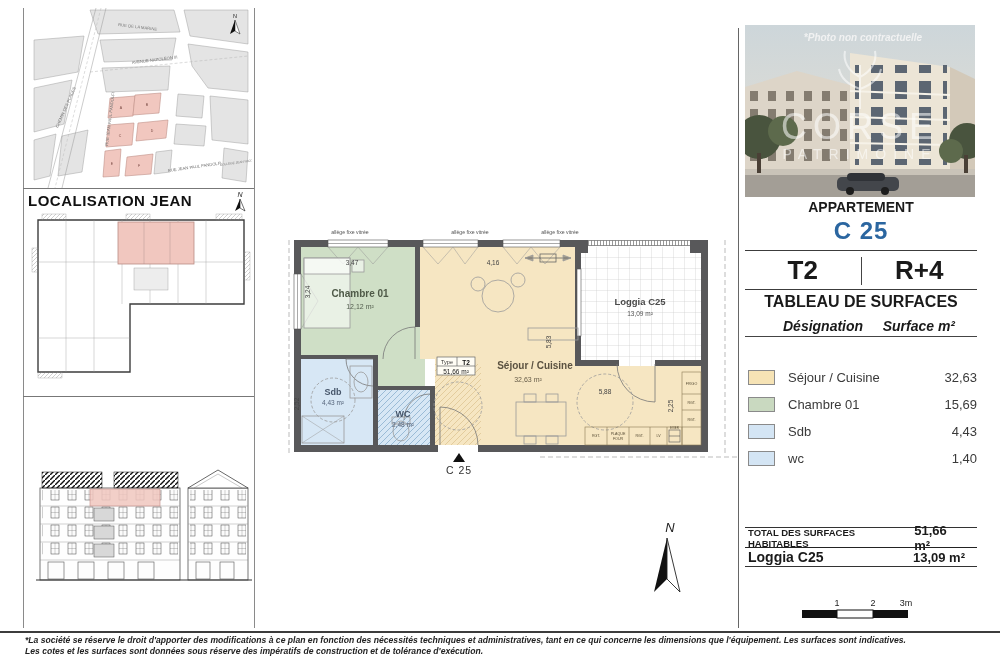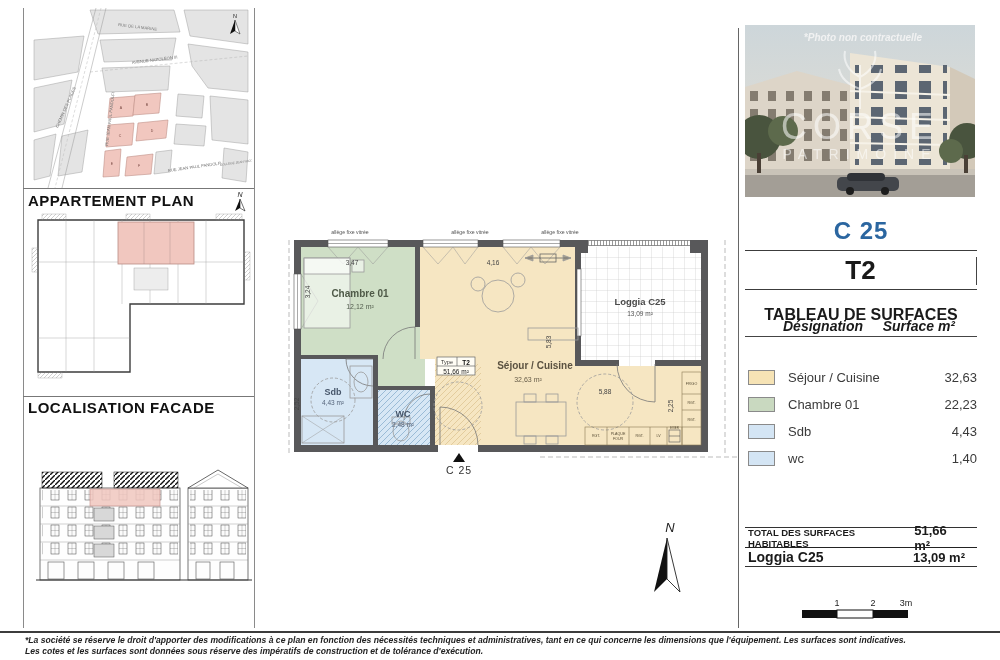--- a/index.html
+++ b/index.html
@@ -85,21 +85,21 @@
       <text x="30" y="122" transform="rotate(-66 30,122)">CHEMIN DES PLAGES</text>
       <text x="192" y="160" transform="rotate(-8 192,160)" font-size="3.2">COLLEGE JEAN NICOLI</text>
     </g>
     <g>
       <text x="207" y="12" font-size="5.5" fill="#222" text-anchor="middle">N</text>
       <polygon points="207,14 202,28 207,25" fill="#111"></polygon>
       <polygon points="207,14 212,28 207,25" fill="#fff" stroke="#111" stroke-width="0.5"></polygon>
     </g>
   </svg>
 
-  <div class="sec-title" style="left:28px;top:192px;">APPARTEMENT PLAN</div>
+  <div class="sec-title" style="left:28px;top:192px;">LOCALISATION JEAN</div>
   <svg class="abs" style="left:232px;top:189px;" width="16" height="24" viewBox="0 0 16 24">
     <text x="8" y="8" font-size="7" fill="#222" text-anchor="middle" font-style="italic">N</text>
     <polygon points="8,10 3,22 8,19" fill="#111"></polygon>
     <polygon points="8,10 13,22 8,19" fill="#fff" stroke="#111" stroke-width="0.6"></polygon>
   </svg>
 
   <svg class="abs" style="left:30px;top:212px;" width="222" height="178" viewBox="0 0 222 178">
     <defs>
       <pattern id="thinH" width="4" height="4" patternUnits="userSpaceOnUse">
         <path d="M0,4 L4,0" stroke="#888" stroke-width="0.4"></path>
@@ -127,21 +127,20 @@
         <rect x="214" y="40" width="6" height="28"></rect>
     </g>
     <rect x="88" y="10" width="76" height="42" stroke="#b98c84" stroke-width="0.8" fill="#f1c7bf"></rect>
     <g stroke="#a88" stroke-width="0.4">
       <line x1="114" y1="10" x2="114" y2="52"></line>
         <line x1="140" y1="10" x2="140" y2="52"></line>
     </g>
     <rect x="104" y="56" width="34" height="22" fill="#ededed" stroke="#999" stroke-width="0.4"></rect>
   </svg>
 
-  <div class="sec-title" style="left:28px;top:399px;">LOCALISATION FACADE</div>
 
   <svg class="abs" style="left:30px;top:450px;" width="222" height="155" viewBox="0 0 222 155">
     <defs>
       <pattern id="winF" width="17" height="18" patternUnits="userSpaceOnUse">
         <rect x="4" y="3" width="8" height="11" fill="#fbfbfb" stroke="#444" stroke-width="0.5"></rect>
         <path d="M8,3 V14 M4,8.5 H12" stroke="#666" stroke-width="0.3"></path>
       </pattern>
       <pattern id="roofH" width="5" height="5" patternUnits="userSpaceOnUse">
         <path d="M0,5 L5,0" stroke="#111" stroke-width="1.4"></path>
       </pattern>
@@ -407,45 +406,47 @@
         <circle cx="140" cy="166" r="4" fill="#1d1d1d"></circle>
     </g>
     <text x="118" y="16" font-size="10" font-weight="bold" font-style="italic" fill="#f5f5f5" opacity="0.9" text-anchor="middle">*Photo non contractuelle</text>
     <g opacity="0.55">
       <path d="M115,84 V40 M115,52 C103,46 98,36 100,26 M115,52 C127,46 132,36 130,26 M115,64 C104,60 96,54 94,44 M115,64 C126,60 134,54 136,44" fill="none" stroke="#fff" stroke-width="2"></path>
       <text x="115" y="114" font-size="36" fill="#fff" text-anchor="middle" letter-spacing="6">CORSE</text>
       <text x="115" y="134" font-size="14" fill="#fff" text-anchor="middle" letter-spacing="7">PATRIMOINE</text>
     </g>
   </svg>
 
+  <div class="panel-center" style="top:199px;font-size:14px;font-weight:bold;">APPARTEMENT</div>
   <div class="panel-center" id="apt-unit" style="top: 217px; color: rgb(43, 102, 160);">C 25</div>
 
   <div class="hline" style="left:745px;top:250px;width:232px;"></div>
   <div id="t2r4">
     <div class="cell">T2</div>
     <div class="div"></div>
+    <div class="cell">R+4</div>
   </div>
   <div class="hline" style="left:745px;top:289px;width:232px;"></div>
 
-  <div class="panel-center" style="top:306px;font-size:16px;font-weight:bold;">TABLEAU DE SURFACES</div>
+  <div class="panel-center" style="top:293px;font-size:16px;font-weight:bold;">TABLEAU DE SURFACES</div>
   <div id="surf-head">
     <span class="c1">Désignation</span>
     <span class="c2">Surface m²</span>
   </div>
   <div class="hline" style="left:745px;top:336px;width:232px;border-top:1px solid #444;"></div>
 
   <div class="srow" style="top:364px;">
     <span class="sw" style="background: rgb(246, 227, 181);"></span>
     <span class="lab">Séjour / Cuisine</span>
     <span class="val">32,63</span>
   </div>
   <div class="srow" style="top:391px;">
     <span class="sw" style="background: rgb(201, 217, 192);"></span>
     <span class="lab">Chambre 01</span>
-    <span class="val">22,23</span>
+    <span class="val">15,69</span>
   </div>
   <div class="srow" style="top:418px;">
     <span class="sw" style="background: rgb(212, 229, 244);"></span>
     <span class="lab">Sdb</span>
     <span class="val">4,43</span>
   </div>
   <div class="srow" style="top:445px;">
     <span class="sw" style="background: rgb(212, 229, 244);"></span>
     <span class="lab">wc</span>
     <span class="val">1,40</span>

